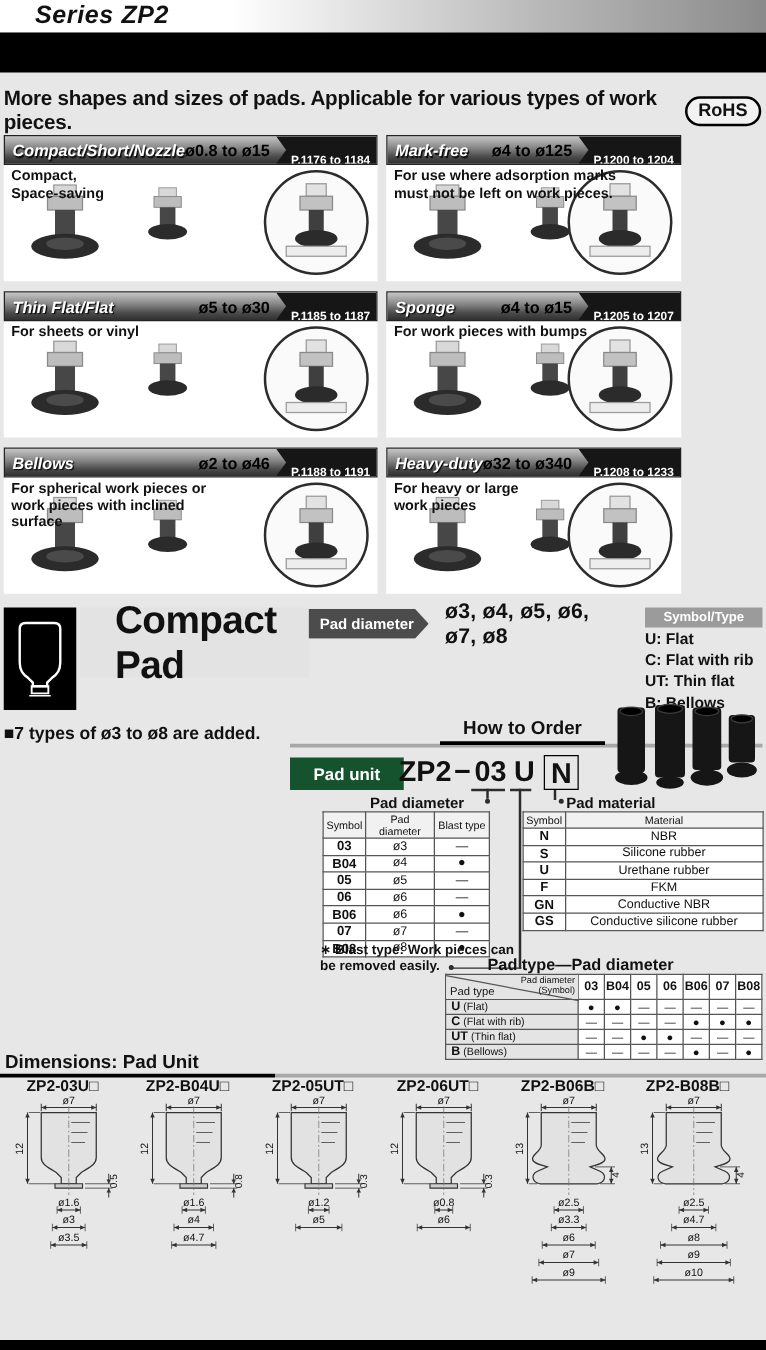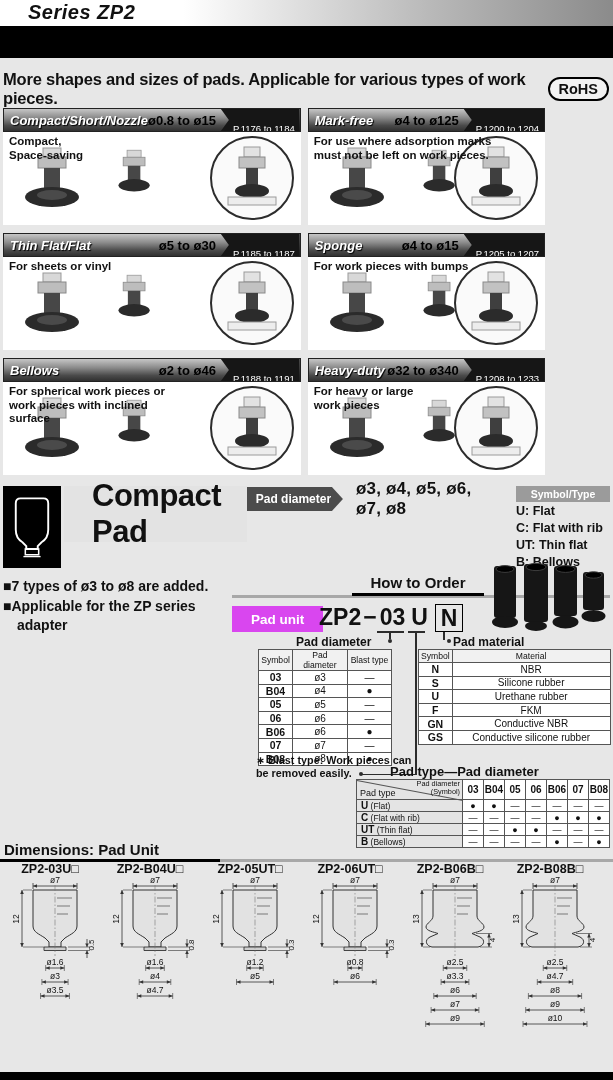--- a/index.html
+++ b/index.html
@@ -28,21 +28,21 @@
   
   #panels-grid { left:3px; top:108px; width:542px; display:grid;
     grid-template-columns:1fr 1fr; gap:8px 7px;border-radius:21px; }
   .panel { background:#fff; }
   .panel-head { height:24px; display:flex; align-items:center;
     background:linear-gradient(180deg,#c6c6c6 0%,#8a8a8a 40%,#4a4a4a 75%,#303030 100%);
     border:1px solid #222; }
   .panel-name { color:#fff; font-weight:800; font-style:italic; font-size:13px; padding-left:6px;
     text-shadow:1px 1px 1px #000; white-space:nowrap; }
   .panel-range { margin-left:auto; font-size:13px; font-weight:700; color:#000; padding-right:5px; white-space:nowrap; }
-  .panel-pages { height:100%; background:#161616; color:#fff; font-size:9.5px; font-weight:400;
+  .panel-pages { height:100%; background:#161616; color:#fff; font-size:9.5px; font-weight:700;
     display:flex; align-items:center; padding:16px 5px 0 12px; white-space:nowrap;
     clip-path:polygon(0 0,100% 0,100% 100%,0 100%,8px 50%); }
   .panel-body { position:relative; height:93px; overflow:hidden; }
   .panel-desc { position:absolute; left:6px; top:3px; width:180px; font-size:11.5px; line-height:13.5px;
     font-weight:700; white-space:pre-line; z-index:2; }
   .panel-photo { position:absolute; left:4px; top:8px; }
   .panel-circle { position:absolute; right:7px; top:4px; width:84px; height:84px; border:2.5px solid #2c2c2c;
     border-radius:50%; background:#fafafa; overflow:hidden; display:flex; align-items:center; justify-content:center; }
 
   
@@ -62,21 +62,21 @@
   .symtype-item { font-size:12.5px; font-weight:800; line-height:16px; padding-top:1px; white-space:nowrap; }
 
   
   #features { left:3px; top:577px; width:232px; list-style:none; }
   #features li { font-size:14px; font-weight:800; line-height:19.5px; padding-left:14px; text-indent:-14px; }
 
   
   .hto-title { left:352px; top:574px; width:132px; text-align:center; font-size:15px; font-weight:800;
     border-bottom:3.5px solid #000; padding-bottom:2px; z-index:3; }
   .hto-line { left:232px; top:595px; width:378px; height:2.5px; background:#a8a8a8; }
-  .padunit-chip { left:232px; top:606px; width:91px; height:26px; background:#d946ef; color:#fff;
+  .padunit-chip { left:232px; top:606px; width:91px; height:26px; background:#14532d; color:#fff;
     font-size:13.5px; font-weight:700; display:flex; align-items:center; justify-content:center; }
   .model-row { left:318px; top:602px; font-size:23px; font-weight:800; white-space:nowrap; display:flex; align-items:center; }
   .model-row .seg { margin:2px 1px; }
   .model-dia { margin:0 2px; }
   .model-type { margin:0 4px; }
   .model-mat { border:1.7px solid #000; padding:0 5px; margin-left:3px; line-height:26px; }
 
   .cline { background:#2c2c2c; }
   .cdot { width:4px; height:4px; border-radius:50%; background:#2c2c2c; }
 
@@ -347,21 +347,20 @@
     <div class="symtype-head">Symbol/Type</div>
     <div class="symtype-item">U: Flat</div>
     <div class="symtype-item">C: Flat with rib</div>
     <div class="symtype-item">UT: Thin flat</div>
     <div class="symtype-item">B: Bellows</div>
   </div>
 </div>
 
 <ul class="abs" id="features">
   <li>■7 types of ø3 to ø8 are added.</li>
-  <li>■Applicable for the ZP series adapter</li>
 </ul>
 
 <div class="abs hto-title">How to Order</div>
 <div class="abs hto-line"></div>
 
 <svg class="abs" style="left:490px; top:560px;" width="120" height="82" viewBox="0 0 120 82">
   <g fill="#161616">
     <rect x="4" y="6" width="22" height="52" rx="3"></rect>
       <ellipse cx="15" cy="62" rx="13" ry="6"></ellipse>
       <ellipse cx="15" cy="9" rx="9" ry="3.4" fill="#000" stroke="#3c3c3c"></ellipse>

